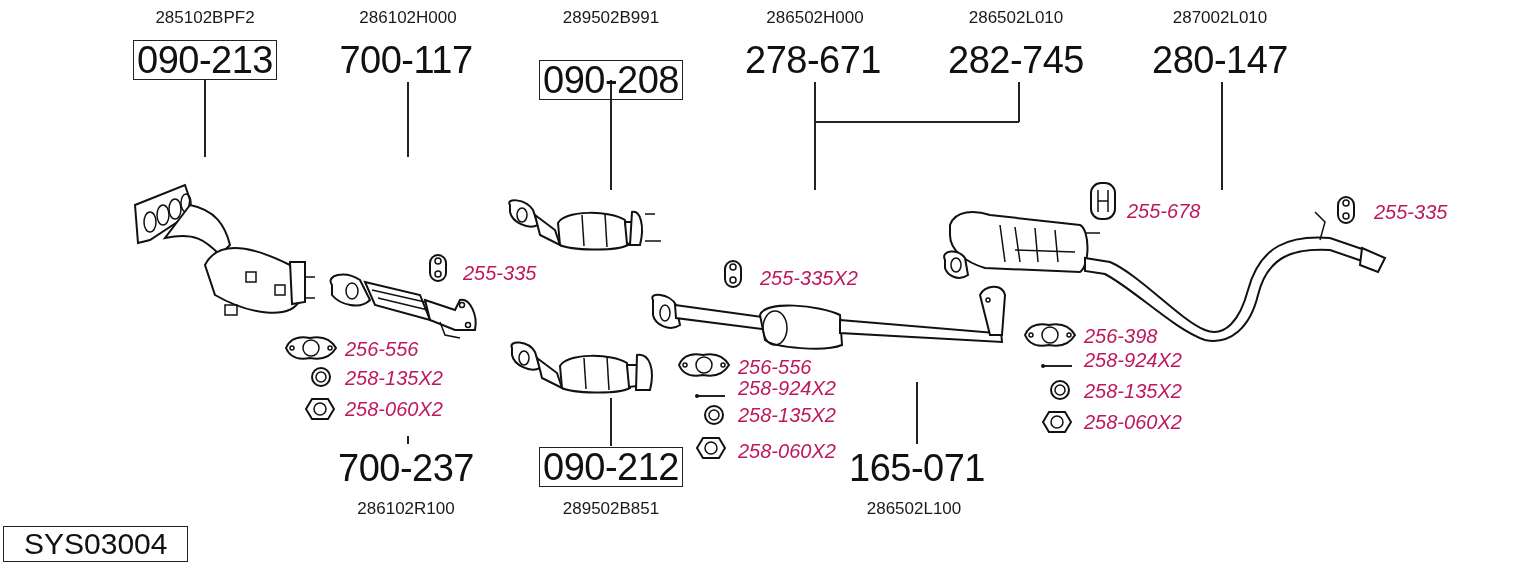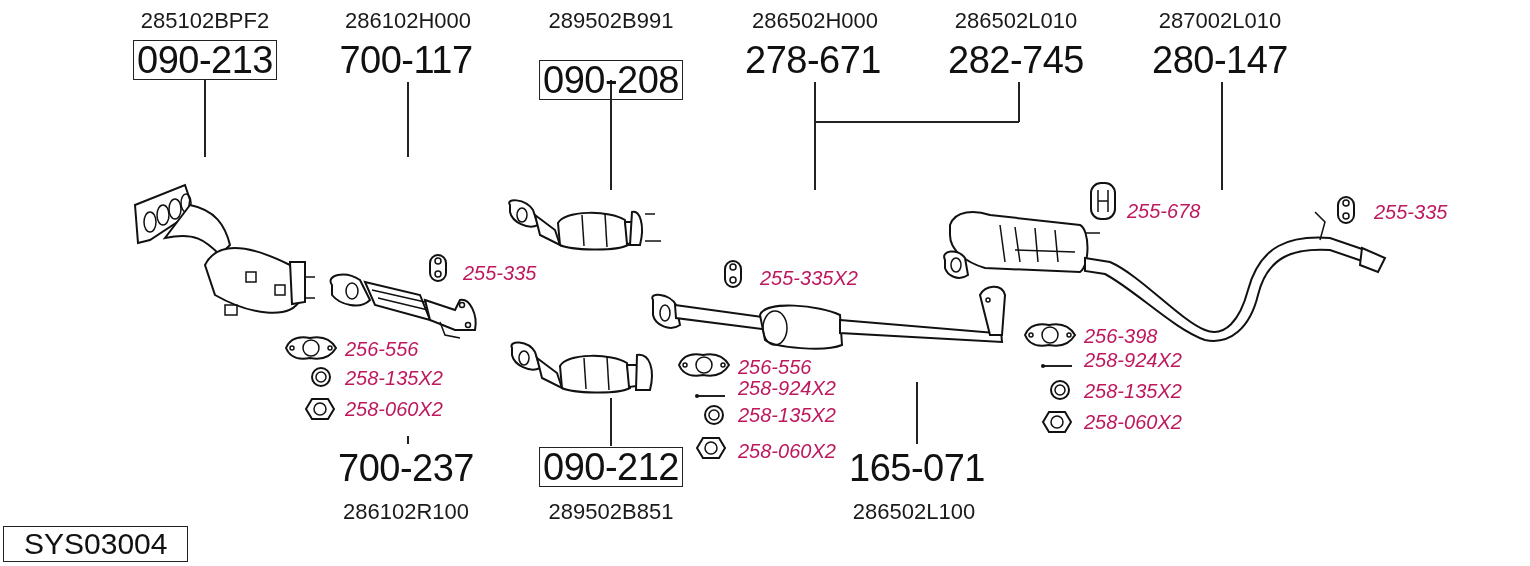--- a/index.html
+++ b/index.html
@@ -1,18 +1,18 @@
 <!DOCTYPE html>
 <html><head>
 <meta charset="utf-8">
 <style>
   html, body { margin: 0; padding: 0; background: #ffffff; }
   body { width: 1530px; height: 566px; position: relative; overflow: hidden;
          font-family: "Liberation Sans", sans-serif; color: #111; }
-  .oem { position: absolute; font-size: 22px; text-align: center; transform: translateX(-50%); white-space: nowrap; color: #1a1a1a; }
+  .oem { position: absolute; font-size: 17px; text-align: center; transform: translateX(-50%); white-space: nowrap; color: #1a1a1a; }
   .pn { position: absolute; font-size: 38px; line-height: 40px; text-align: right; transform: translateX(-50%); white-space: nowrap; letter-spacing: -0.5px; }
   .pn.boxed { border: 1.6px solid #222; padding: 0 3px; line-height: 38px; }
   .acc { position: absolute; font-size: 20px; white-space: nowrap; color: #be185d; font-style: italic; }
   .sys { position: absolute; left: 3px; top: 526px; font-size: 30px; line-height: 34px; border: 1.6px solid #222; padding: 0 20px; }
   svg.draw { position: absolute; left: 0; top: 0; width: 1530px; height: 566px; }
   .ln { stroke: #222; stroke-width: 2; fill: none; }
   .pt { stroke: #111; stroke-width: 2; fill: #fff; }
   .pt2 { stroke: #111; stroke-width: 1.5; fill: none; }
 </style>
 </head>

